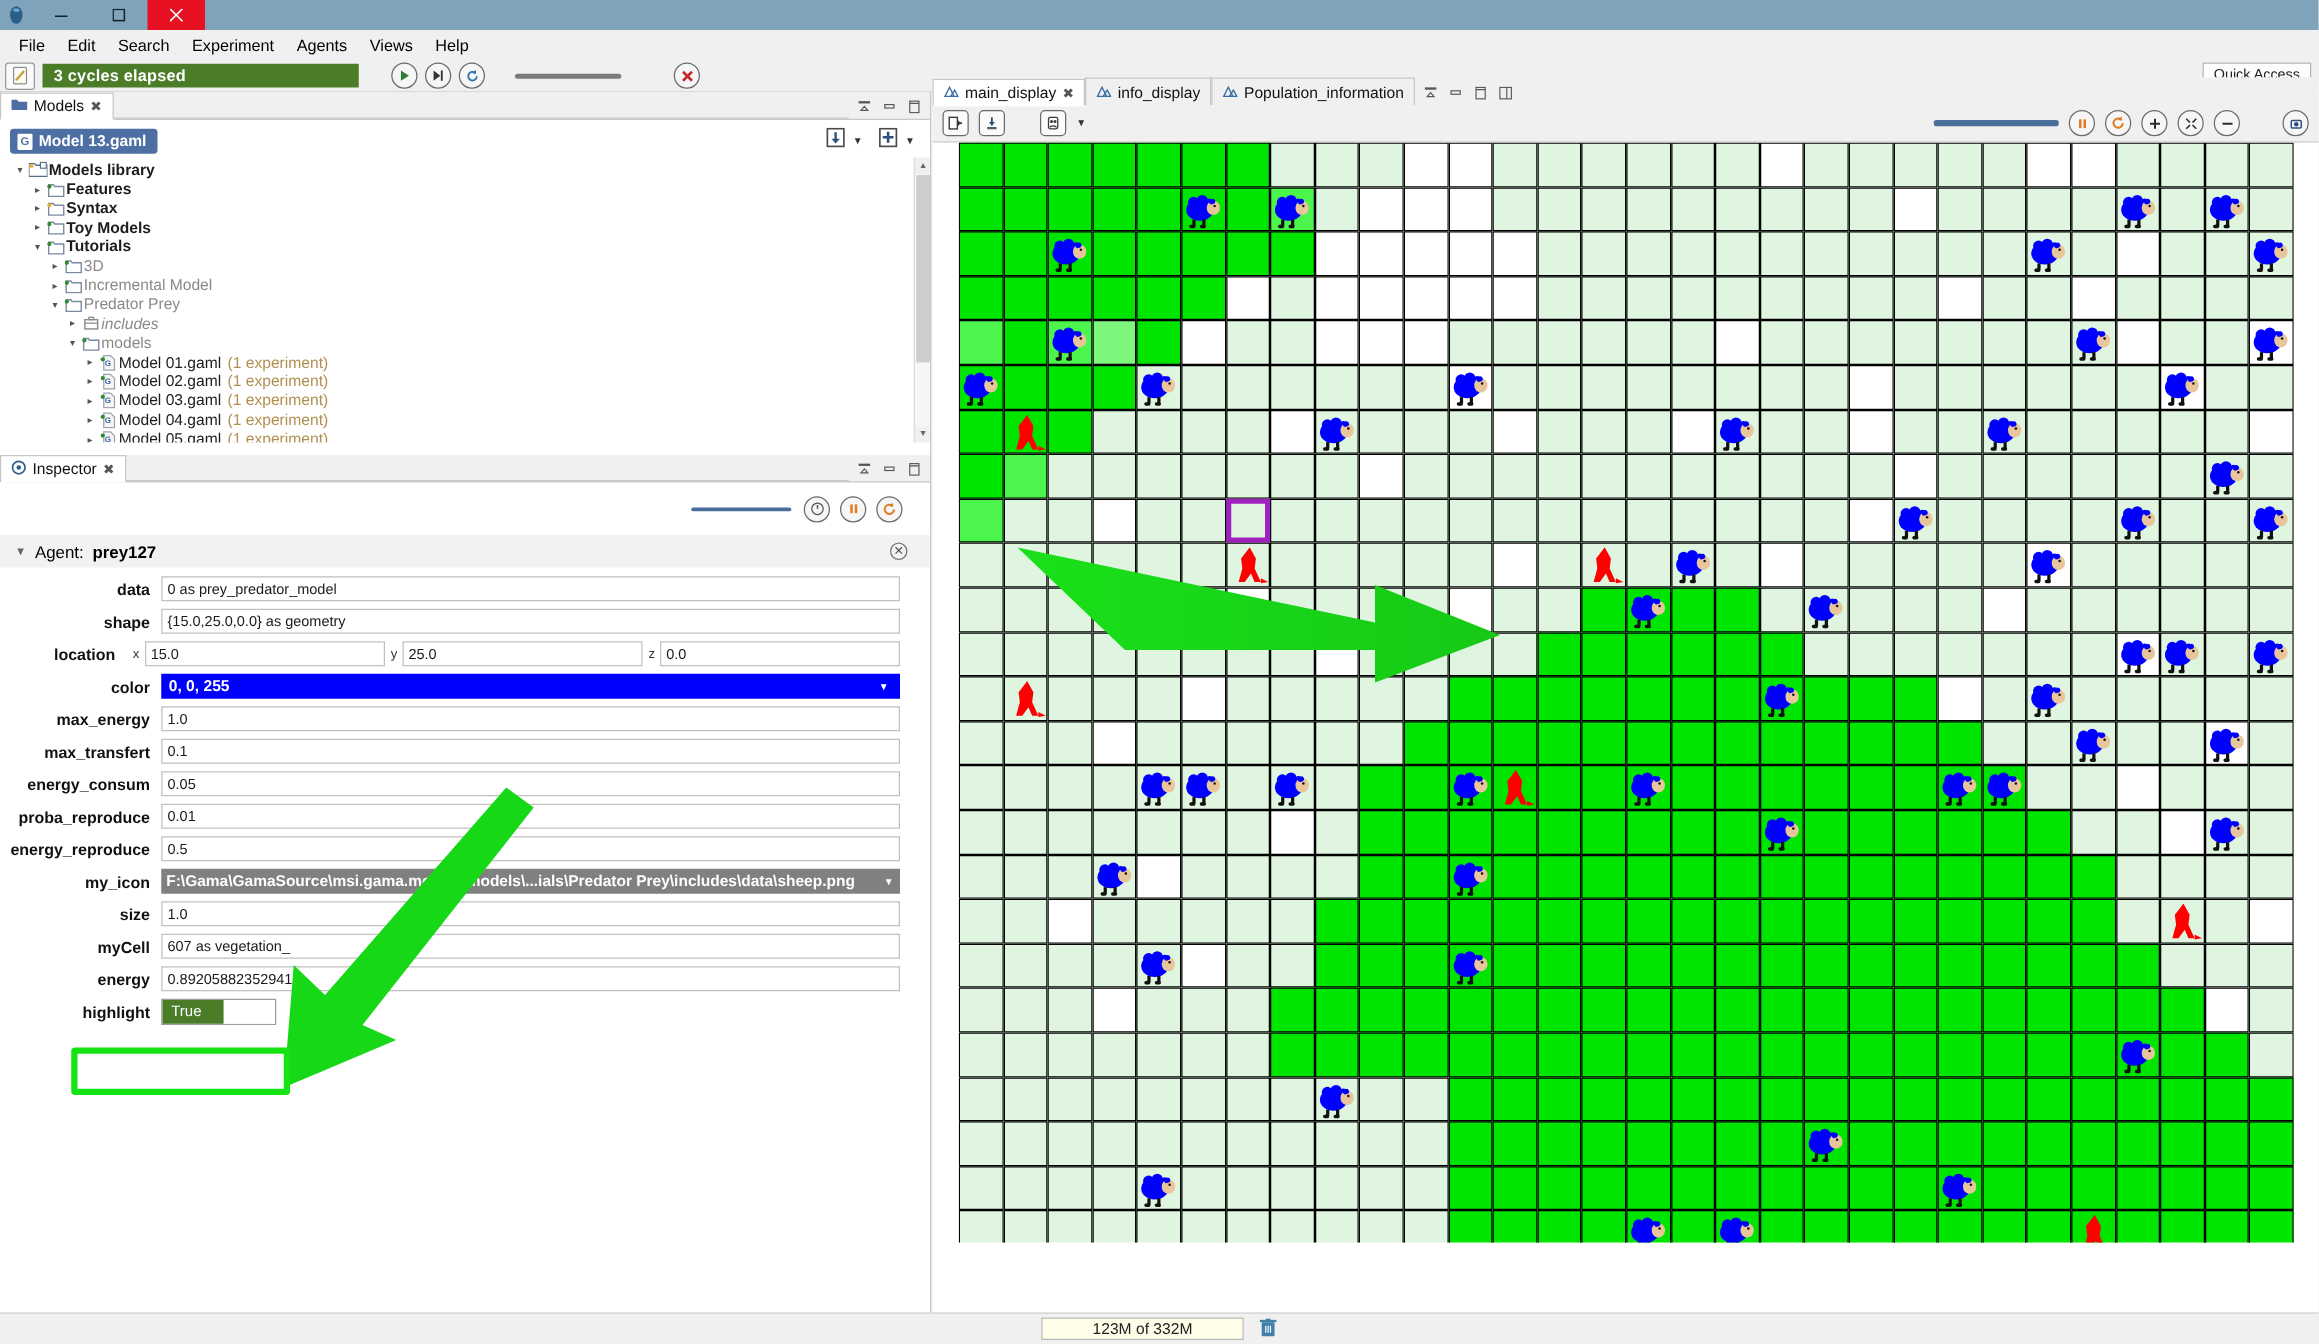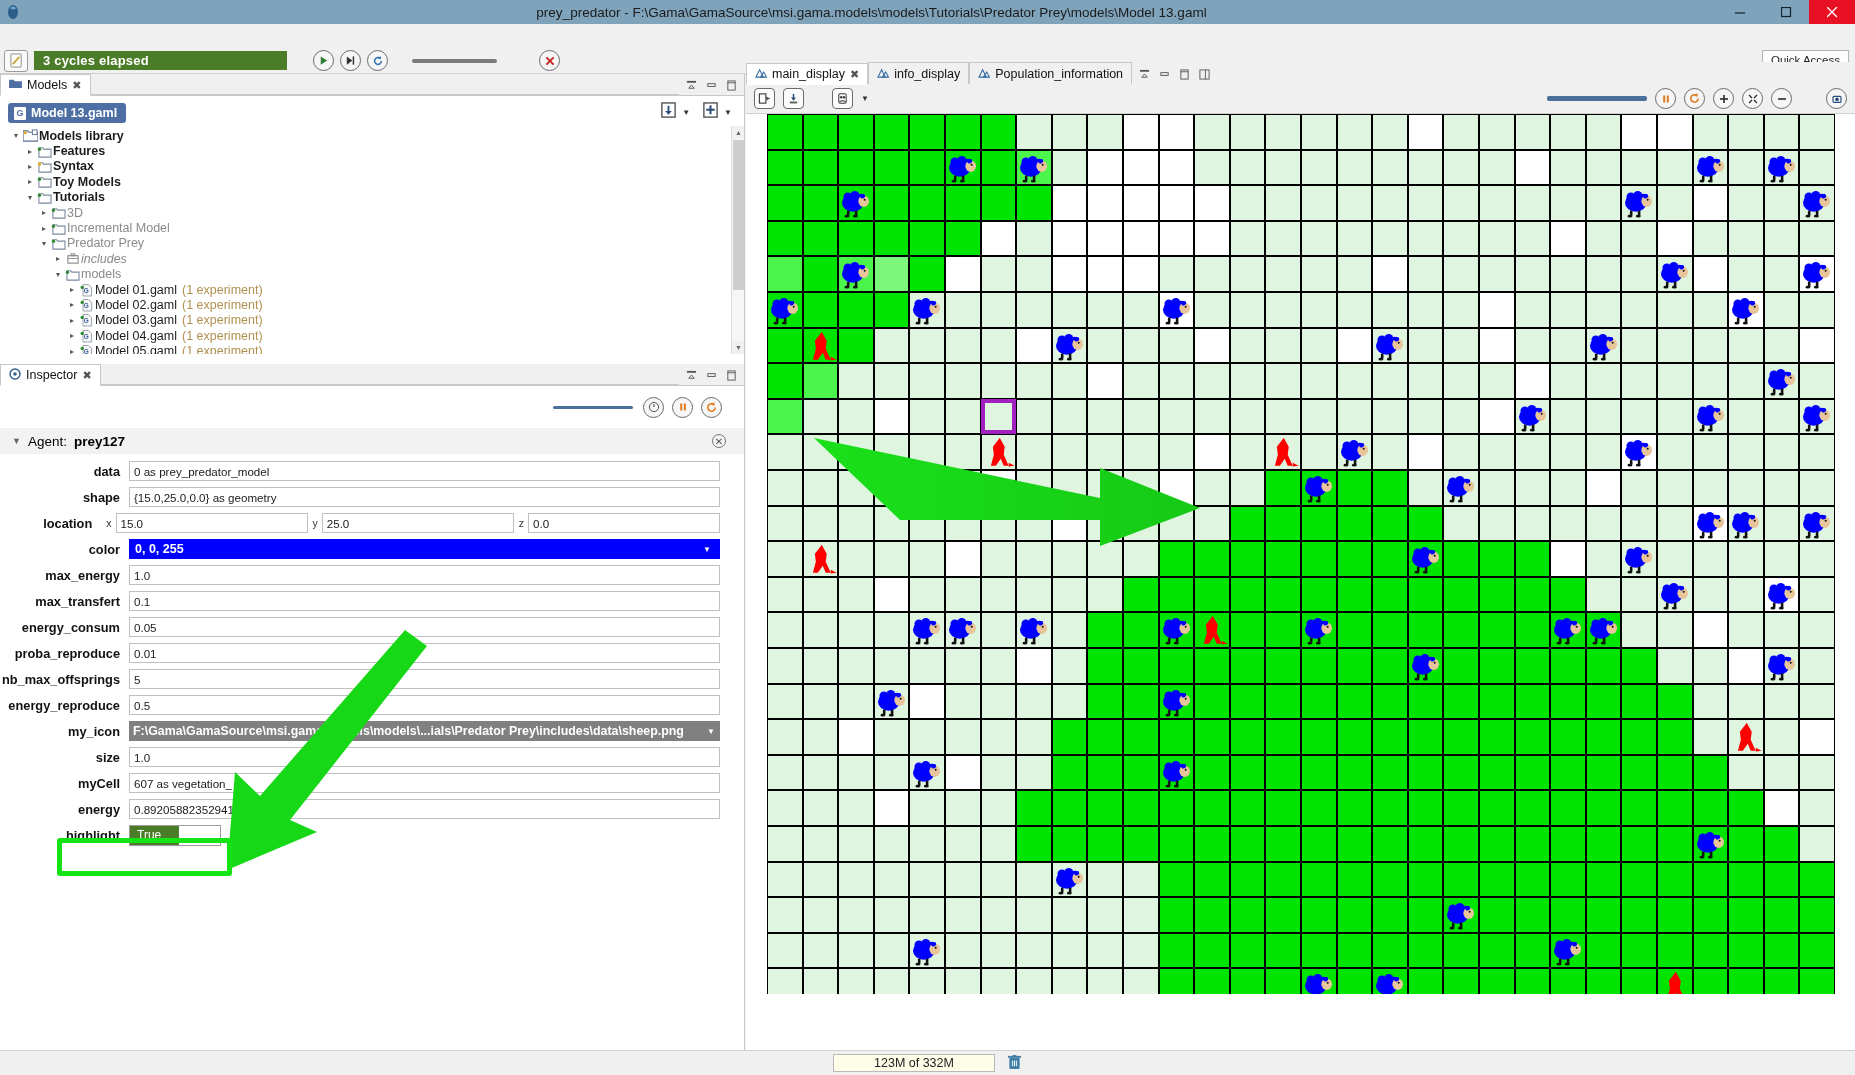--- a/index.html
+++ b/index.html
@@ -170,41 +170,49 @@
 <body>
 <div id="app">
 
   <div class="titlebar">
     <span class="tb-icon">
       <svg width="16" height="16" viewBox="0 0 16 16">
           <ellipse cx="8" cy="8" rx="5" ry="7" fill="#2b5f8a"></ellipse>
           <path d="M5 4 Q8 1 11 4 Q9 7 5 4Z" fill="#6fa8cf"></path>
         </svg>
     </span>
-    <span class="tb-title">prey_predator - F:\Gama\GamaSource\msi.gama.models\models\Tutorials\Predator Prey\models\Model 13.gaml</span>
     <span class="win-btns">
       <span class="win-btn">
         <svg width="11" height="11">
             <line x1="0" y1="6" x2="10" y2="6" stroke="#12222c" stroke-width="1.2"></line>
           </svg>
       </span>
       <span class="win-btn">
         <svg width="11" height="11">
             <rect x="0.5" y="0.5" width="9" height="9" fill="none" stroke="#12222c" stroke-width="1.2"></rect>
           </svg>
       </span>
       <span class="win-btn close">
         <svg width="11" height="11">
             <line x1="0" y1="0" x2="10" y2="10" stroke="#fff" stroke-width="1.3"></line>
             <line x1="10" y1="0" x2="0" y2="10" stroke="#fff" stroke-width="1.3"></line>
           </svg>
       </span>
     </span>
   </div>
 
+  <div class="menubar">
+    <span class="menu-item">File</span>
+    <span class="menu-item">Edit</span>
+    <span class="menu-item">Search</span>
+    <span class="menu-item">Experiment</span>
+    <span class="menu-item">Agents</span>
+    <span class="menu-item">Views</span>
+    <span class="menu-item">Help</span>
+  </div>
 
   <div class="maintoolbar">
     <span class="tb-square">
       <svg width="15" height="15" viewBox="0 0 16 16">
           <rect x="2" y="1" width="11" height="14" rx="1" fill="#fdfcf4" stroke="#8a8a8a"></rect>
           <path d="M4 12 L11 4" stroke="#c8a03c" stroke-width="2"></path>
         </svg>
     </span>
     <span class="cycles-badge">3 cycles elapsed</span>
     <span style="width:14px"></span>
@@ -551,24 +559,20 @@
           <div class="flabel">max_transfert</div>
           <div class="finput">0.1</div>
         </div>
         <div class="frow">
           <div class="flabel">energy_consum</div>
           <div class="finput">0.05</div>
         </div>
         <div class="frow">
           <div class="flabel">proba_reproduce</div>
           <div class="finput">0.01</div>
-        </div>
-        <div class="frow">
-          <div class="flabel">nb_max_offsprings</div>
-          <div class="finput">5</div>
         </div>
         <div class="frow">
           <div class="flabel">energy_reproduce</div>
           <div class="finput">0.5</div>
         </div>
         <div class="frow">
           <div class="flabel">my_icon</div>
           <div class="finput combo">
             <span style="overflow: hidden; white-space: nowrap;">F:\Gama\GamaSource\msi.gama.models\models\...ials\Predator Prey\includes\data\sheep.png</span>
             <span style="font-size: 8px; padding-left: 4px;">▼</span>

